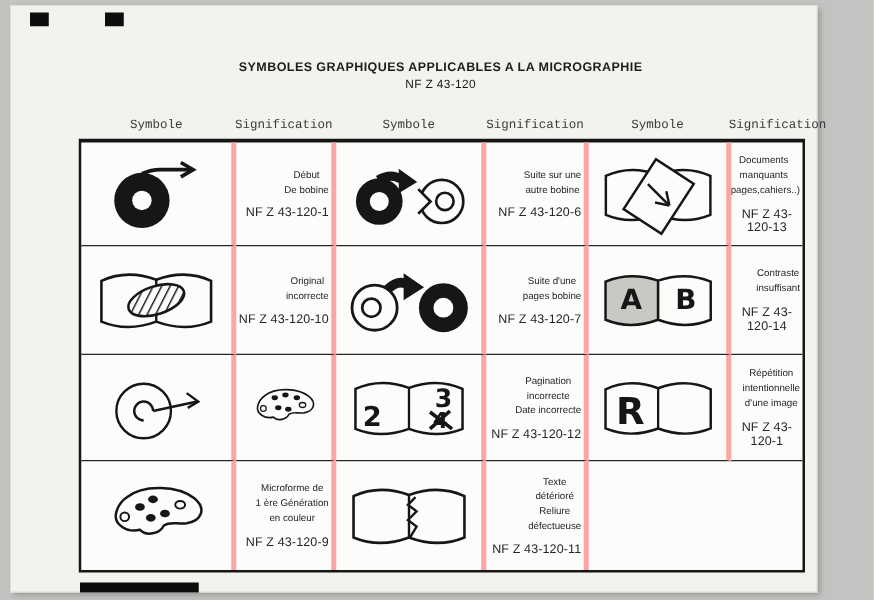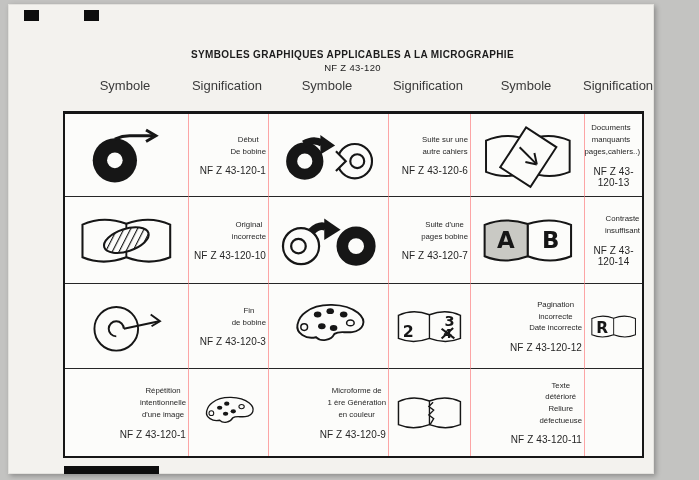--- a/index.html
+++ b/index.html
@@ -20,32 +20,32 @@
   .mark.m2{left:84px;top:10px;width:15px;height:11px;}
   .mark.bar{left:64px;top:466px;width:95px;height:8px;}
   .title{
     position:absolute;left:64px;top:49px;width:577px;
     text-align:center;color:#1c1c1c;
   }
   .title .t1{font-size:10px;font-weight:bold;letter-spacing:.35px;}
   .title .t2{font-size:9.5px;font-weight:normal;letter-spacing:.3px;margin-top:2px;}
   .cols{display:grid;grid-template-columns:124px 80px 120px 82px 114px 57px;}
   .headrow{
-    position:absolute;left:63px;top:77px;width:577px;height:16px;
-    color:#3a3a3a;font-size:13px;
+    position:absolute;left:63px;top:92px;width:577px;height:16px;
+    color:#3a3a3a;font-size:10px;font-family:Liberation Mono, monospace;
   }
   .headrow span{text-align:center;align-self:center;}
   .grid{
     position:absolute;left:63px;top:111px;
     grid-template-rows:83px 87px 85px 87px;
     background:#fcfcfa;
     border:2px solid #161616;border-top-width:3px;
   }
   .cell{
-    border-right:1px solid #fca5a5;
+    border-right:4px solid #fca5a5;
     border-bottom:1px solid #262626;
     overflow:hidden;
   }
   .cell:nth-child(6n){border-right:none;}
   .cell:nth-child(n+19){border-bottom:none;}
   .sym{display:flex;align-items:center;justify-content:center;}
   .sym svg{width:90%;height:84%;display:block;}
   .sig{
     display:flex;flex-direction:column;align-items:flex-end;justify-content:center;
     gap:8px;text-align:center;padding:20px 2px;color:#262626;
@@ -98,21 +98,21 @@
         <path d="M30 28 Q42 21 52 27" stroke="#161616" stroke-width="9" fill="none"></path>
         <polygon points="50,17 68,30 50,41" fill="#161616"></polygon>
         <circle cx="92" cy="49" r="21" fill="#fcfcfa" stroke="#161616" stroke-width="2.6"></circle>
         <polygon points="68,36 83,49 68,62" fill="#fcfcfa"></polygon>
         <path d="M69 37 L81 49 L69 61" stroke="#161616" stroke-width="2.6" fill="none"></path>
         <circle cx="95" cy="49" r="8.5" fill="none" stroke="#161616" stroke-width="2.6"></circle>
       </svg>
     </div>
     <div class="cell sig">
       <div class="meaning">Suite sur une
-autre cahiers</div>
+autre bobine</div>
       <div class="code">NF Z 43-120-6</div>
     </div>
     <div class="cell sym">
       <svg viewBox="0 0 120 84">
         <path d="M9 24 Q33 13 60 23 Q87 13 111 24 L111 62 Q87 72 60 62 Q33 72 9 62 Z" fill="#fcfcfa" stroke="#161616" stroke-width="2.4"></path>
         <path d="M60 23 L60 62" stroke="#161616" stroke-width="2.2"></path>
         <g transform="rotate(33 60 45)">
           <rect x="38" y="15" width="44" height="58" fill="#fcfcfa" stroke="#161616" stroke-width="2.4"></rect>
         </g>
         <path d="M50 32 L70 52" stroke="#161616" stroke-width="2.4" fill="none"></path>
@@ -174,25 +174,20 @@
       <div class="code">NF Z 43-120-14</div>
     </div>
 
     <div class="cell sym">
       <svg viewBox="0 0 120 84">
         <circle cx="48" cy="45" r="26" fill="#fcfcfa" stroke="#161616" stroke-width="2.3"></circle>
         <path d="M57 45 a9 9 0 1 0 -9 9" stroke="#161616" stroke-width="2.3" fill="none"></path>
         <path d="M57 45 L99 36" stroke="#161616" stroke-width="2.3" fill="none"></path>
         <path d="M89 28 L100 36 L90 42" stroke="#161616" stroke-width="2.3" fill="none"></path>
       </svg>
-    </div>
-    <div class="cell sig">
-      <div class="meaning">Fin
-de bobine</div>
-      <div class="code">NF Z 43-120-3</div>
     </div>
     <div class="cell sym">
       <svg viewBox="0 0 120 84">
         <path d="M33 25 C48 13 80 14 95 26 C107 36 101 47 88 49 C79 50 73 47 67 51 C63 59 51 61 45 55 C33 58 21 50 23 40 C24.5 33 27 29 33 25 Z" fill="#fcfcfa" stroke="#161616" stroke-width="2.3"></path>
         <circle cx="31" cy="43" r="4" fill="#fcfcfa" stroke="#161616" stroke-width="1.8"></circle>
         <ellipse cx="47" cy="28" rx="4.5" ry="3.5" fill="#161616"></ellipse>
         <ellipse cx="62" cy="24" rx="4.5" ry="3.5" fill="#161616"></ellipse>
         <ellipse cx="78" cy="28" rx="4.5" ry="3.5" fill="#161616"></ellipse>
         <ellipse cx="52" cy="42" rx="4.5" ry="3.5" fill="#161616"></ellipse>
         <ellipse cx="66" cy="44" rx="4.5" ry="3.5" fill="#161616"></ellipse>

